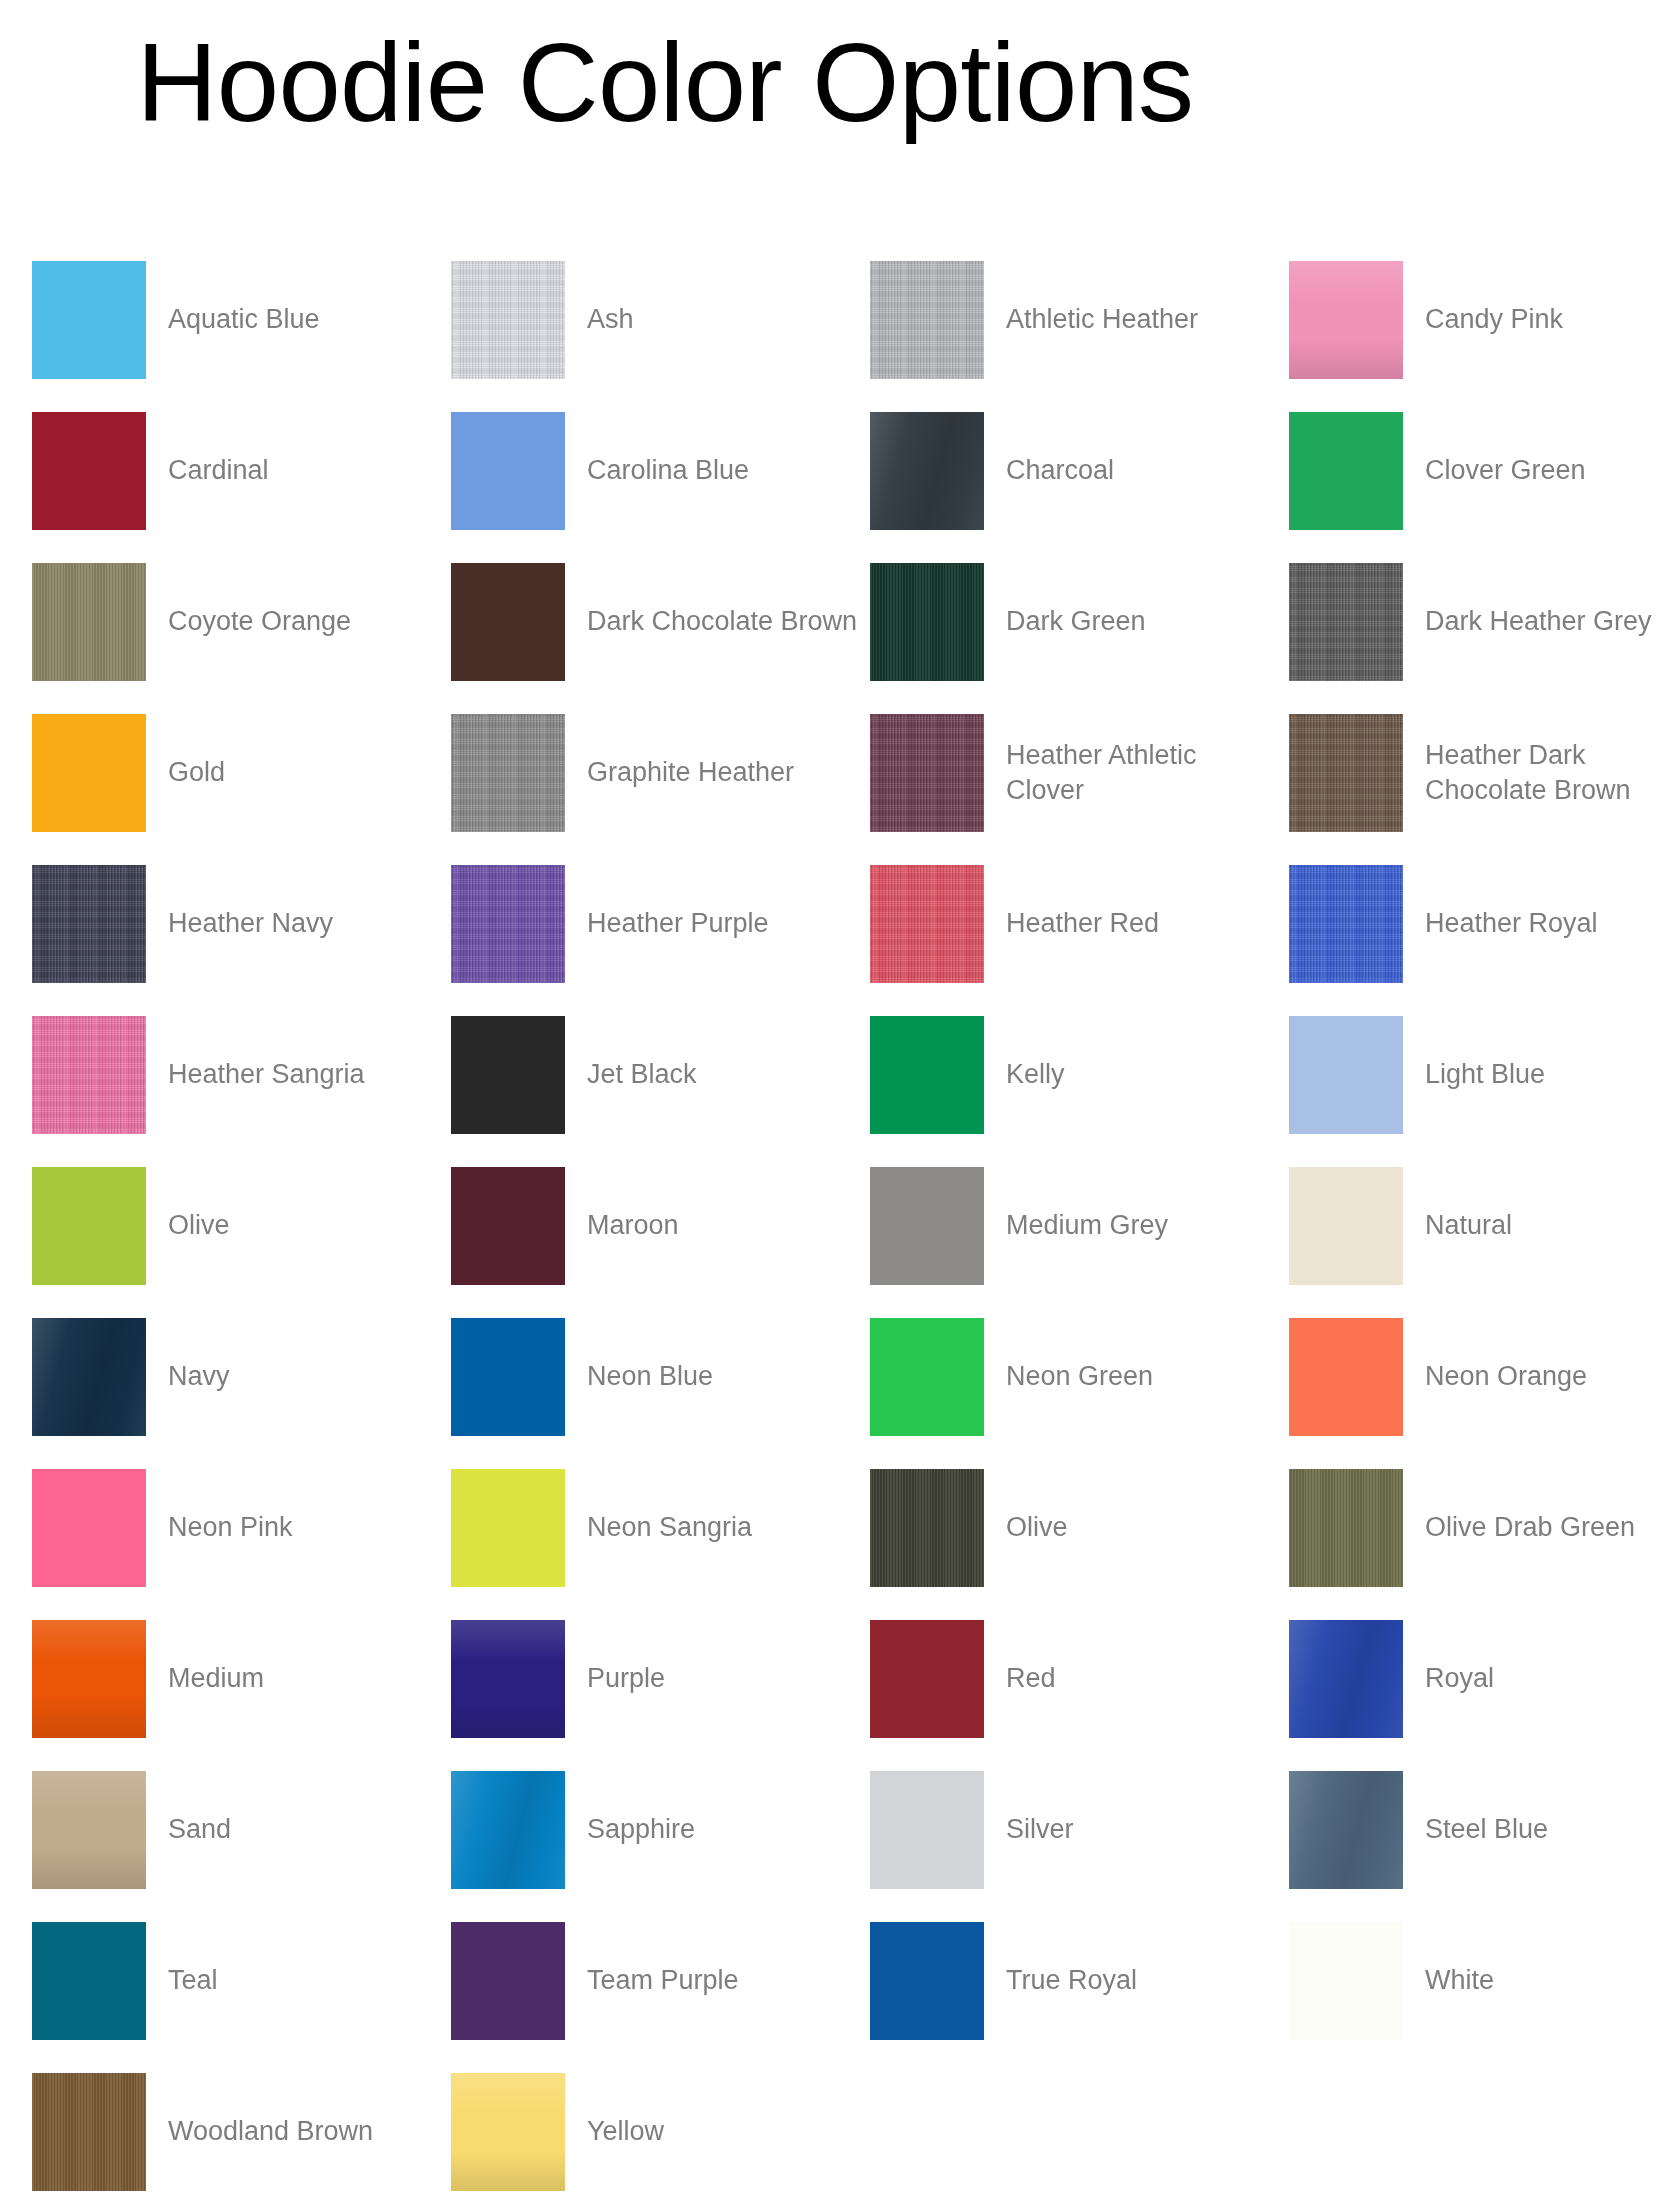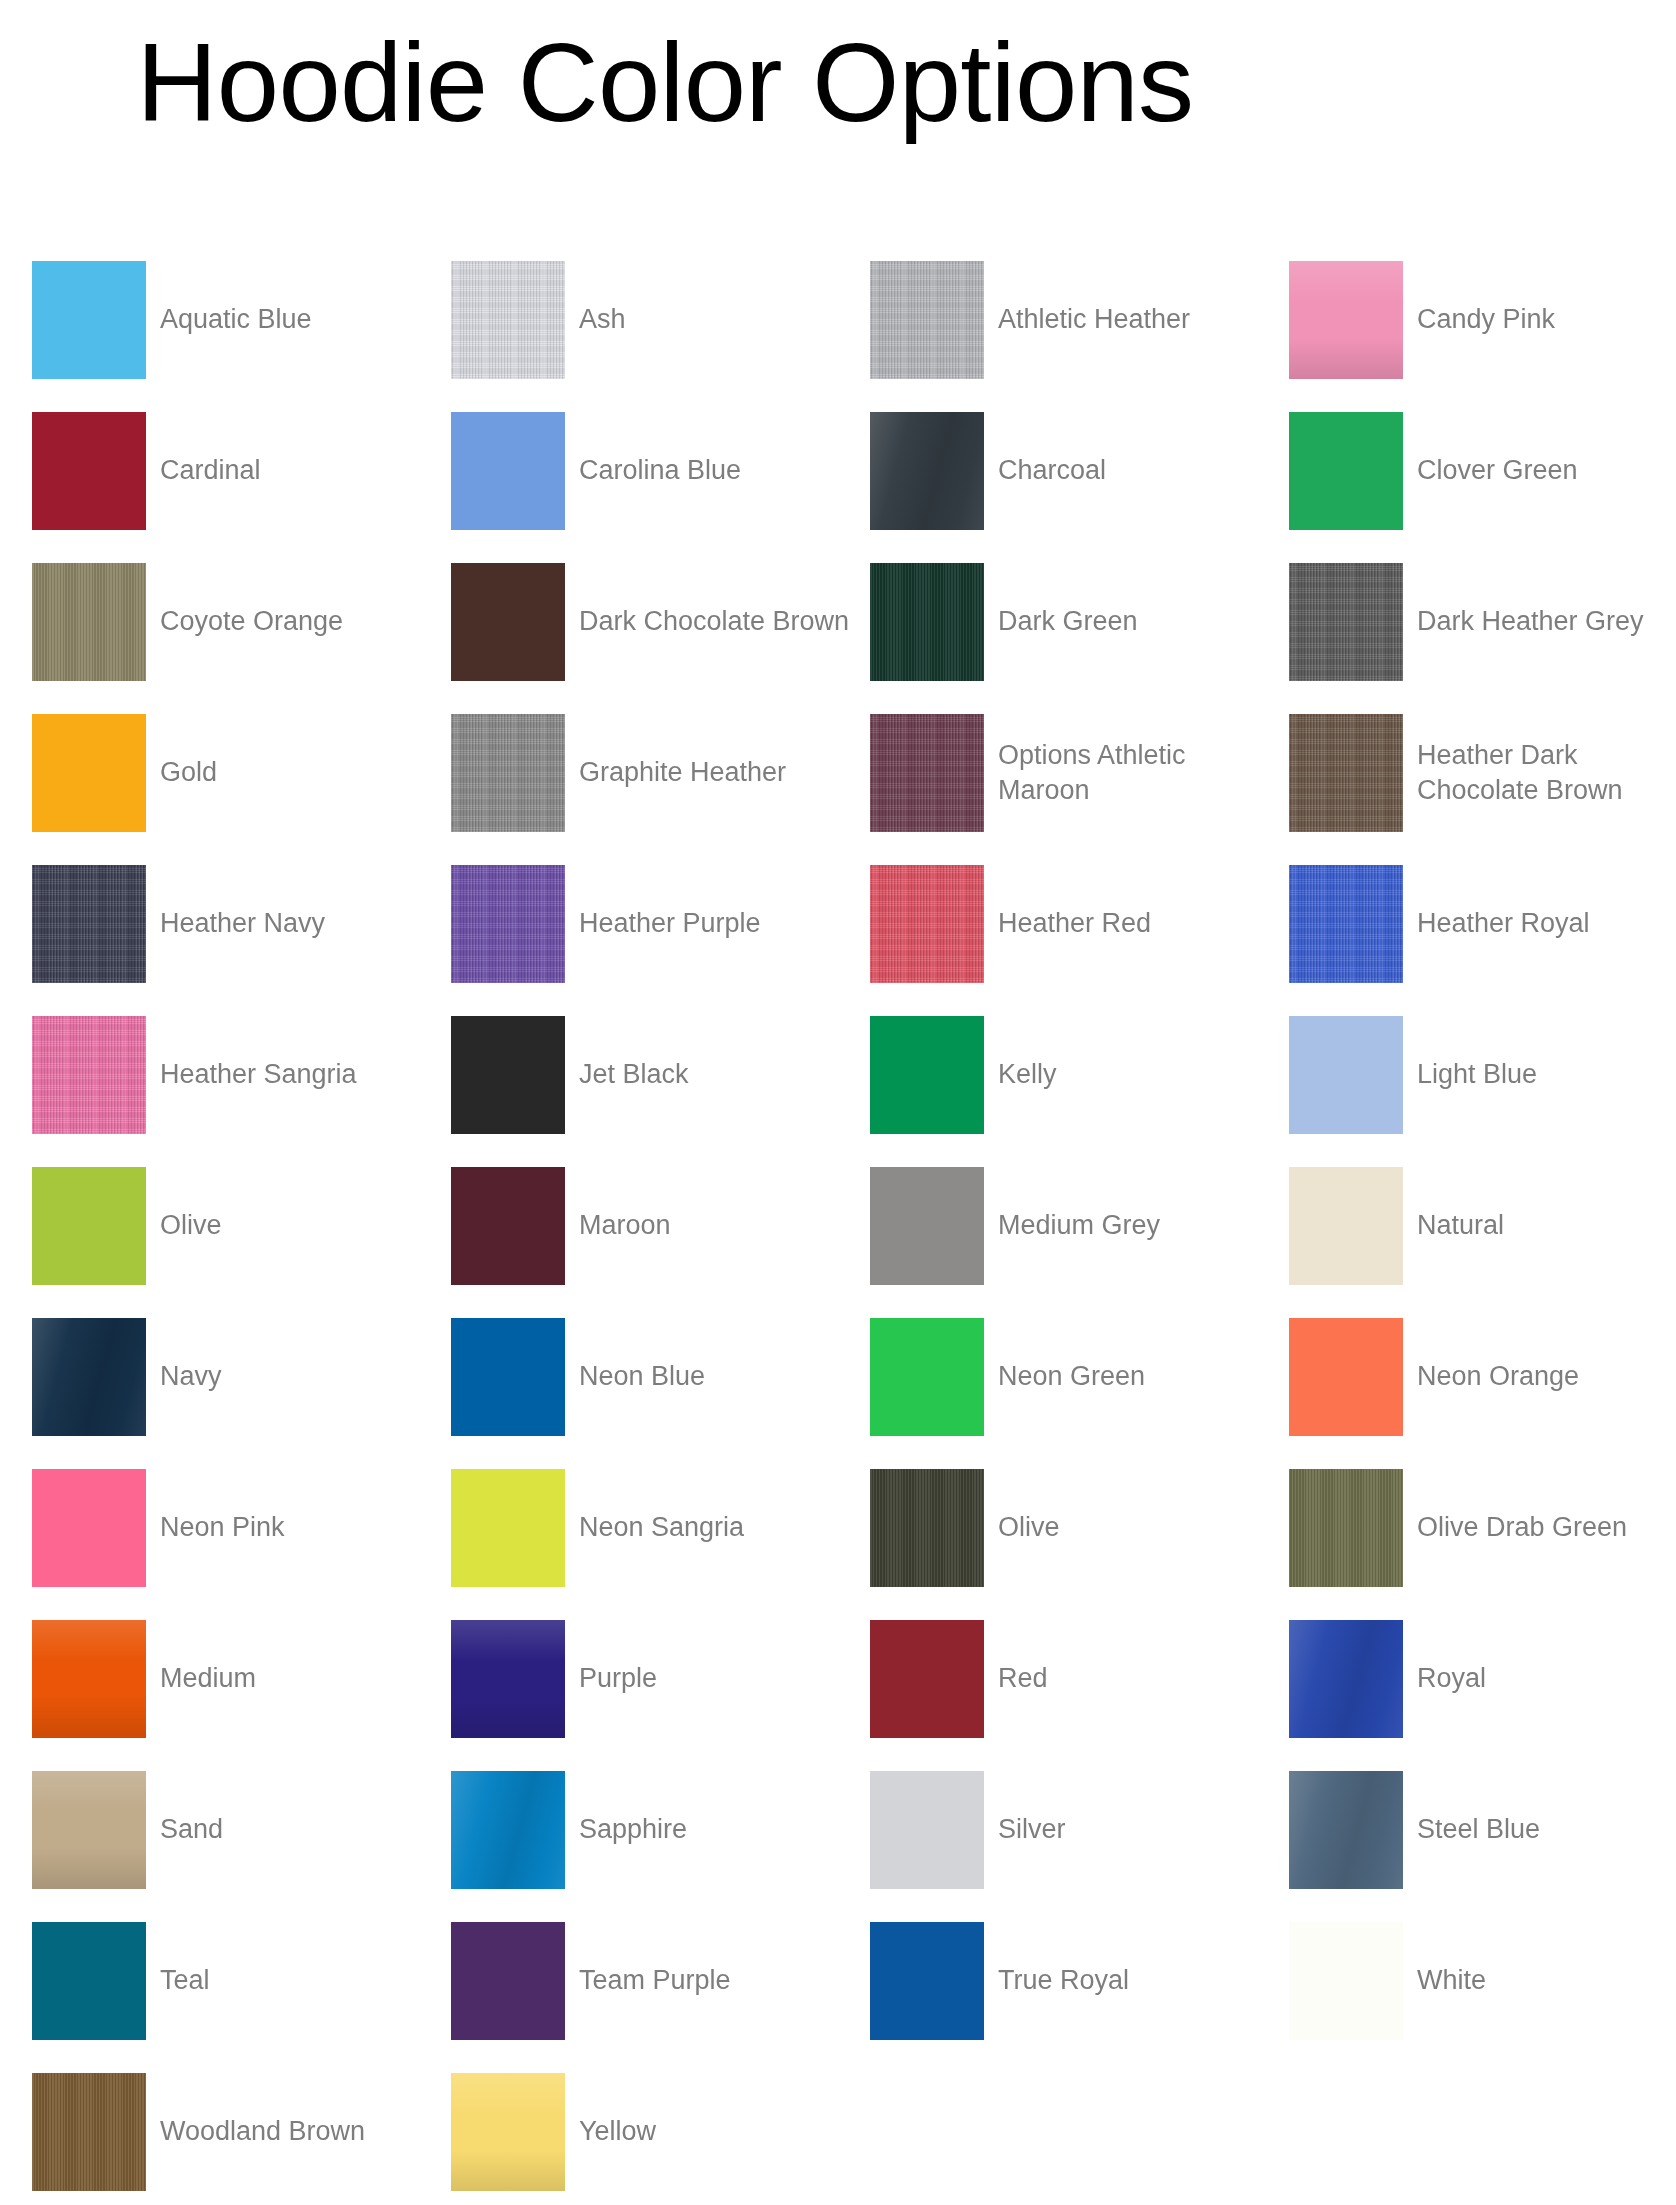--- a/index.html
+++ b/index.html
@@ -89,21 +89,21 @@
     background-image:
       linear-gradient(180deg, rgba(255,255,255,0.14) 0%, rgba(255,255,255,0.0) 35%,
                       rgba(0,0,0,0.0) 65%, rgba(0,0,0,0.12) 100%);
   }
   .tex-drape {
     background-image:
       linear-gradient(105deg, rgba(255,255,255,0.16) 0%, rgba(255,255,255,0.02) 28%,
                       rgba(0,0,0,0.10) 58%, rgba(0,0,0,0.02) 80%, rgba(255,255,255,0.06) 100%);
   }
   .label {
-    margin-left: 14px;
+    margin-left: 22px;
     font-size: 27px;
     line-height: 1.28;
     color: #7d7d7d;
     font-family: "Liberation Sans", sans-serif;
     font-weight: 400;
     max-width: 272px;
     word-wrap: break-word;
   }
 </style>
 </head>
@@ -183,21 +183,21 @@
       <div class="cell">
         <div class="swatch" style="background: rgb(139, 139, 139);">
           <div class="tex tex-heather"></div>
         </div>
         <div class="label">Graphite Heather</div>
       </div>
       <div class="cell">
         <div class="swatch" style="background: rgb(109, 62, 80);">
           <div class="tex tex-heather"></div>
         </div>
-        <div class="label">Options Athletic Maroon</div>
+        <div class="label">Heather Athletic Clover</div>
       </div>
       <div class="cell">
         <div class="swatch" style="background: rgb(107, 88, 72);">
           <div class="tex tex-heather"></div>
         </div>
         <div class="label">Heather Dark Chocolate Brown</div>
       </div>
       <div class="cell">
         <div class="swatch" style="background: rgb(60, 63, 83);">
           <div class="tex tex-heather"></div>

